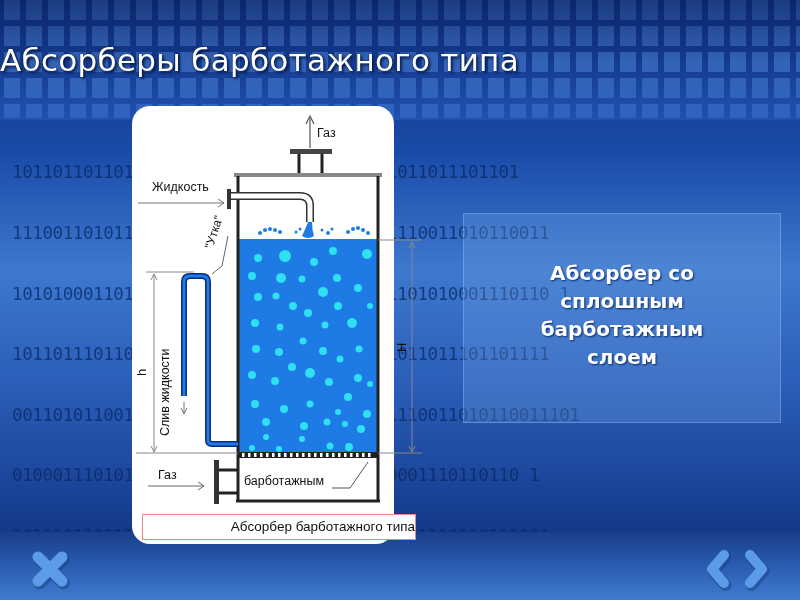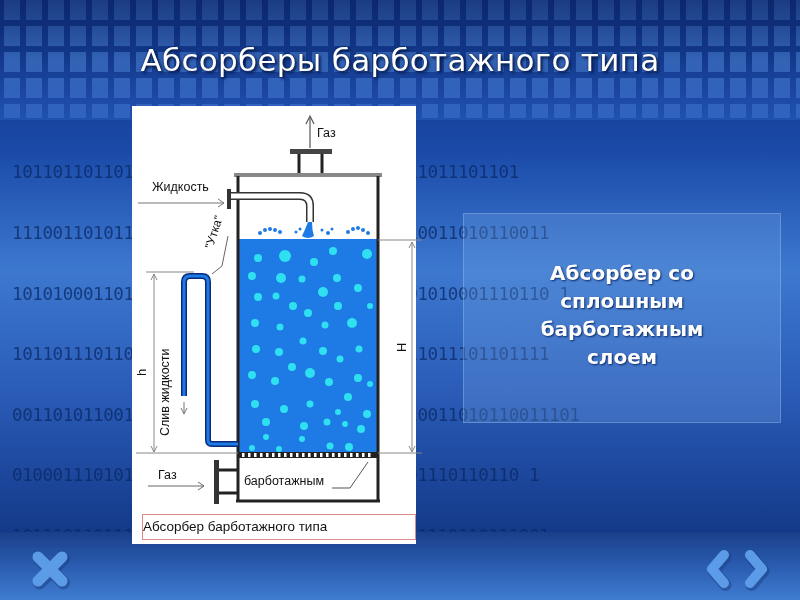--- a/index.html
+++ b/index.html
@@ -20,33 +20,33 @@
       position:absolute; left:0; top:0; width:800px; height:120px;
       background: linear-gradient(180deg, rgba(10,35,100,0.6) 0%, rgba(20,60,150,0.1) 50%, rgba(40,90,190,0.55) 100%);
     }
     .binary {
       position:absolute; left:0; top:122px; width:800px; height:410px;
       font-family:"DejaVu Sans Mono", monospace; font-size:17.5px; line-height:20.2px;
       color:rgba(10,40,100,0.75); letter-spacing:-0.4px; white-space:pre; overflow:hidden;
     }
     .binary .line { padding-left:12px; }
     .title {
-      position:absolute; left:0; top:42px; width:800px; text-align:center;
+      position:absolute; left:0; top:42px; width:800px; text-align:left;
       font-family:"DejaVu Sans", sans-serif; font-size:31px; color:#ffffff;
       text-shadow: 2px 2px 3px #061a4a, 0 0 2px #061a4a; letter-spacing:0.3px;
     }
     .figure {
-      position:absolute; left:132px; top:106px; width:284px; height:438px; background:#ffffff;
+      position:absolute; left:132px; top:106px; width:262px; height:438px; background:#ffffff;border-radius:18px;
     }
     .figure svg { position:absolute; left:0; top:0; }
     .caption-box {
       position:absolute; left:10px; top:408px; width:272px; height:24px;
       border:1px solid #e08a8a; background:#fff;
       font-family:"Liberation Sans", sans-serif; font-size:13.5px; color:#111;
-      text-align:left; line-height:24px;
+      text-align:right; line-height:24px;
     }
     .lbl { position:absolute; font-family:"Liberation Sans", sans-serif; font-size:12.5px; color:#111; }
     .panel {
       position:absolute; left:463px; top:213px; width:308px; height:208px;
       background:rgba(120,170,230,0.28);
       border:1px solid rgba(170,200,240,0.35);
       padding-left:8px;
     }
     .panel-text {
       position:absolute; left:0; top:45px; width:100%; text-align:center;

